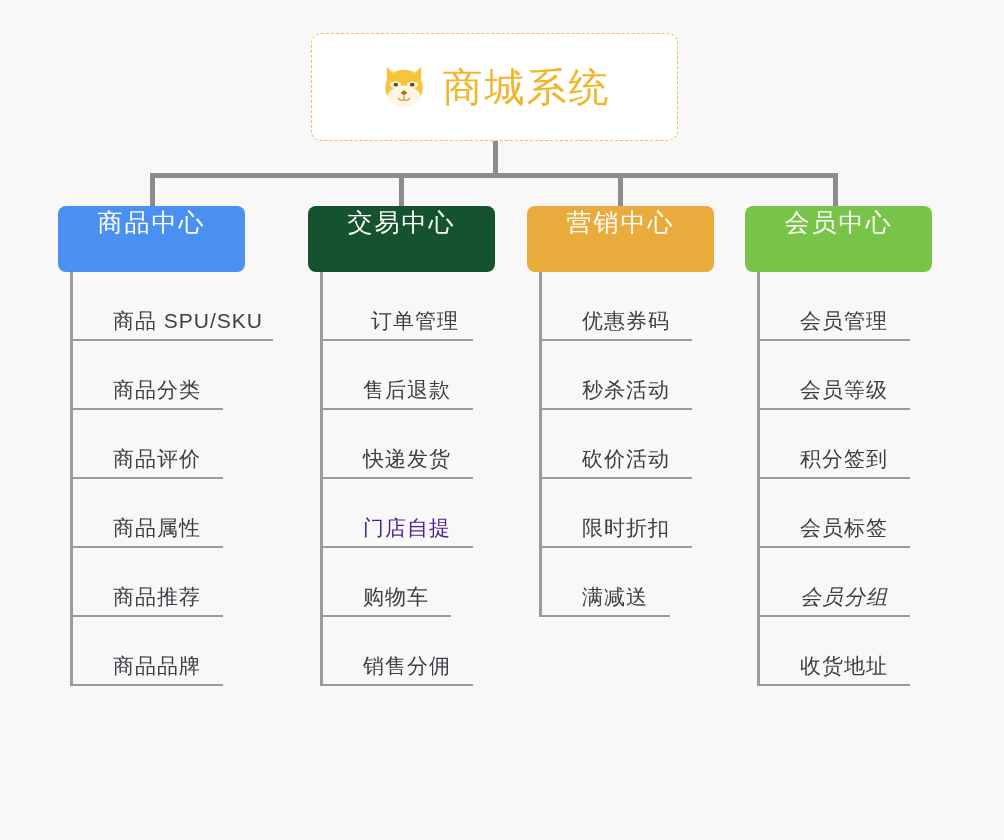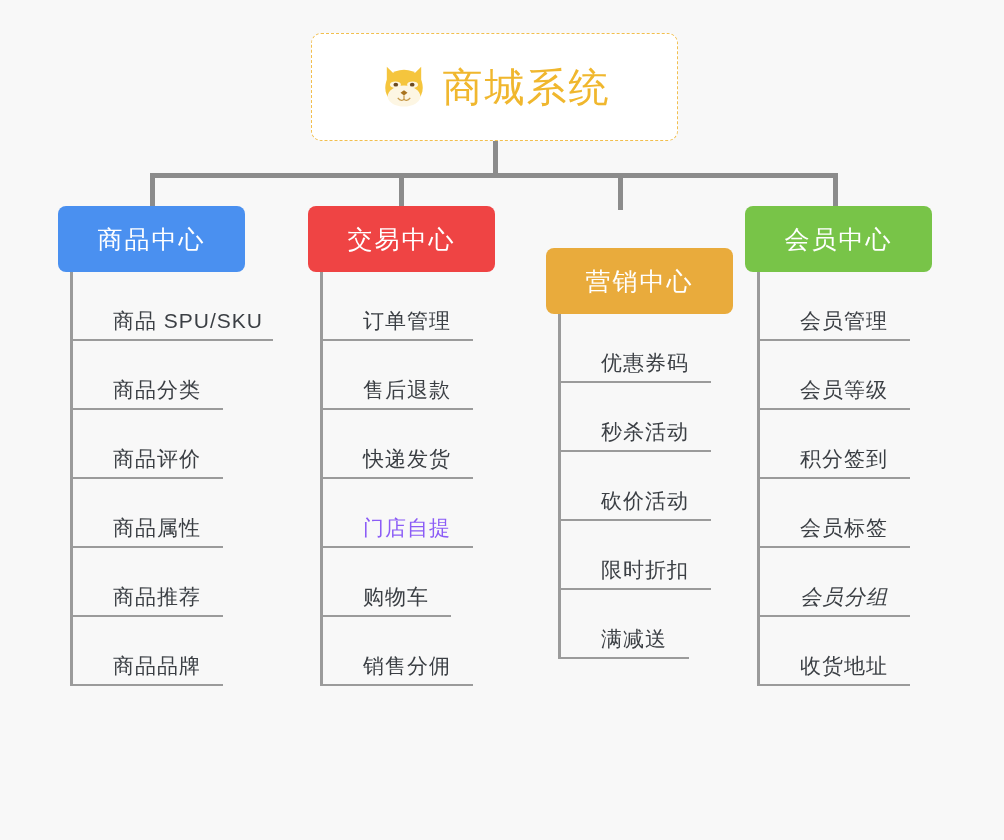--- a/index.html
+++ b/index.html
@@ -78,30 +78,29 @@
   .drop-2 { left: 618px; }
   .drop-3 { left: 833px; }
 
   
   .column {
     position: absolute;
     top: 206px;
   }
   .col-0 { left: 58px;  }
   .col-1 { left: 308px; }
-  .col-2 { left: 546px; margin-top: 42px; }
+  .col-2 { left: 527px; }
   .col-3 { left: 745px; }
 
   .cat-box {
     width: 187px;
     height: 66px;
     box-sizing: border-box;
     border-radius: 8px;
     display: flex;
-    align-items: center;
     justify-content: center;
     color: #ffffff;
     font-size: 25px;
     letter-spacing: 2px;
     white-space: nowrap;
   }
 
   
   .leaf-list {
     position: relative;
@@ -188,38 +187,38 @@
         <span class="leaf-rule" style="width: 150px; background: rgb(155, 155, 155);"></span>
       </div>
       <div class="leaf-item">
         <span class="leaf-text" style="color: rgb(59, 63, 68);">商品品牌</span>
         <span class="leaf-rule" style="width: 150px; background: rgb(155, 155, 155);"></span>
       </div>
     </div>
   </div>
 
   <div class="column col-1">
-    <div class="cat-box" style="background: #ef4444;">
+    <div class="cat-box" style="background: #14532d;">
       <span>交易中心</span>
     </div>
     <div class="leaf-list" style="border-left-color: rgb(155, 155, 155);">
       <div class="leaf-item">
-        <span class="leaf-text" style="color: rgb(59, 63, 68);">订单管理</span>
+        <span class="leaf-text" style="color: rgb(59, 63, 68); margin-left: 8px;">订单管理</span>
         <span class="leaf-rule" style="width: 150px; background: rgb(155, 155, 155);"></span>
       </div>
       <div class="leaf-item">
         <span class="leaf-text" style="color: rgb(59, 63, 68);">售后退款</span>
         <span class="leaf-rule" style="width: 150px; background: rgb(155, 155, 155);"></span>
       </div>
       <div class="leaf-item">
         <span class="leaf-text" style="color: rgb(59, 63, 68);">快递发货</span>
         <span class="leaf-rule" style="width: 150px; background: rgb(155, 155, 155);"></span>
       </div>
       <div class="leaf-item">
-        <span class="leaf-text" style="color: #8b5cf6;">门店自提</span>
+        <span class="leaf-text" style="color: #4c1d95;">门店自提</span>
         <span class="leaf-rule" style="width: 150px; background: rgb(155, 155, 155);"></span>
       </div>
       <div class="leaf-item">
         <span class="leaf-text" style="color: rgb(59, 63, 68);">购物车</span>
         <span class="leaf-rule" style="width: 128px; background: rgb(155, 155, 155);"></span>
       </div>
       <div class="leaf-item">
         <span class="leaf-text" style="color: rgb(59, 63, 68);">销售分佣</span>
         <span class="leaf-rule" style="width: 150px; background: rgb(155, 155, 155);"></span>
       </div>

